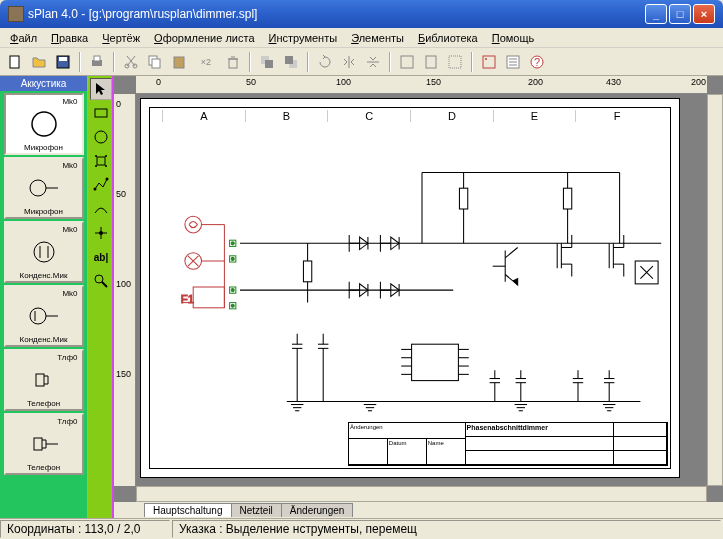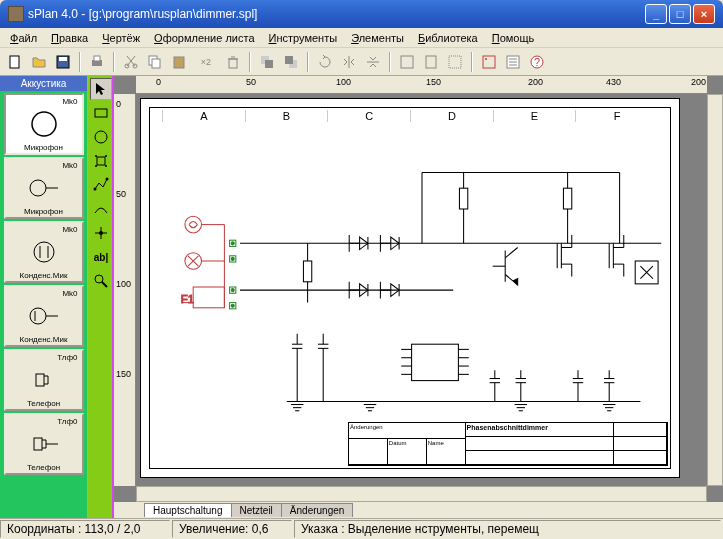--- a/index.html
+++ b/index.html
@@ -532,15 +532,14 @@
     <div class="sheet-tabs">
       <div class="tab active">Hauptschaltung</div>
       <div class="tab inactive">Netzteil</div>
       <div class="tab inactive">Änderungen</div>
     </div>
   </div>
 </div>
 
 <div class="statusbar">
   <div class="cell" style="width:170px">Координаты : 113,0 / 2,0</div>
-  <div class="cell" style="width:120px">Увеличение: 0,6</div>
   <div class="cell" style="flex:1">Указка : Выделение нструменты, перемещ</div>
 </div>
 
 </body></html>

